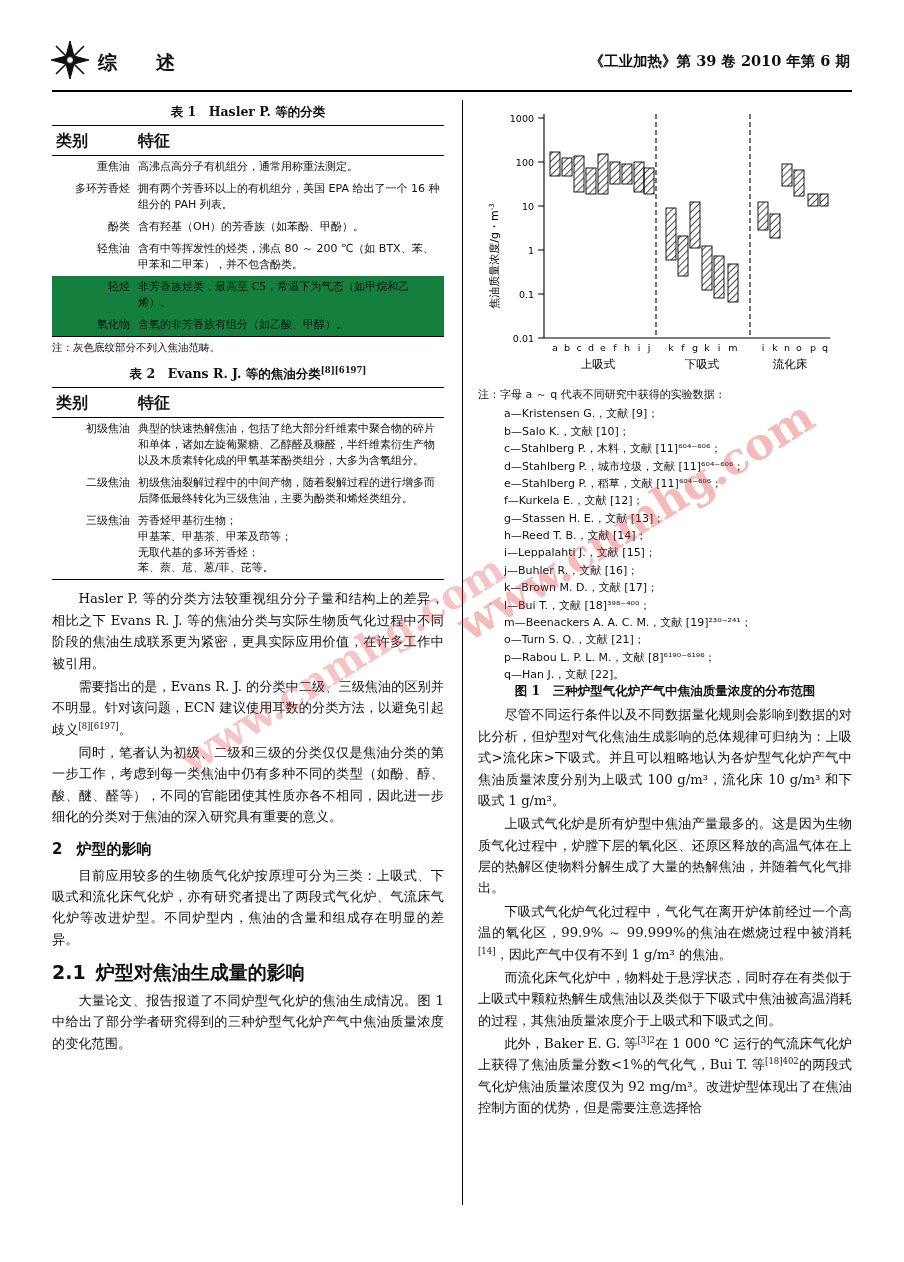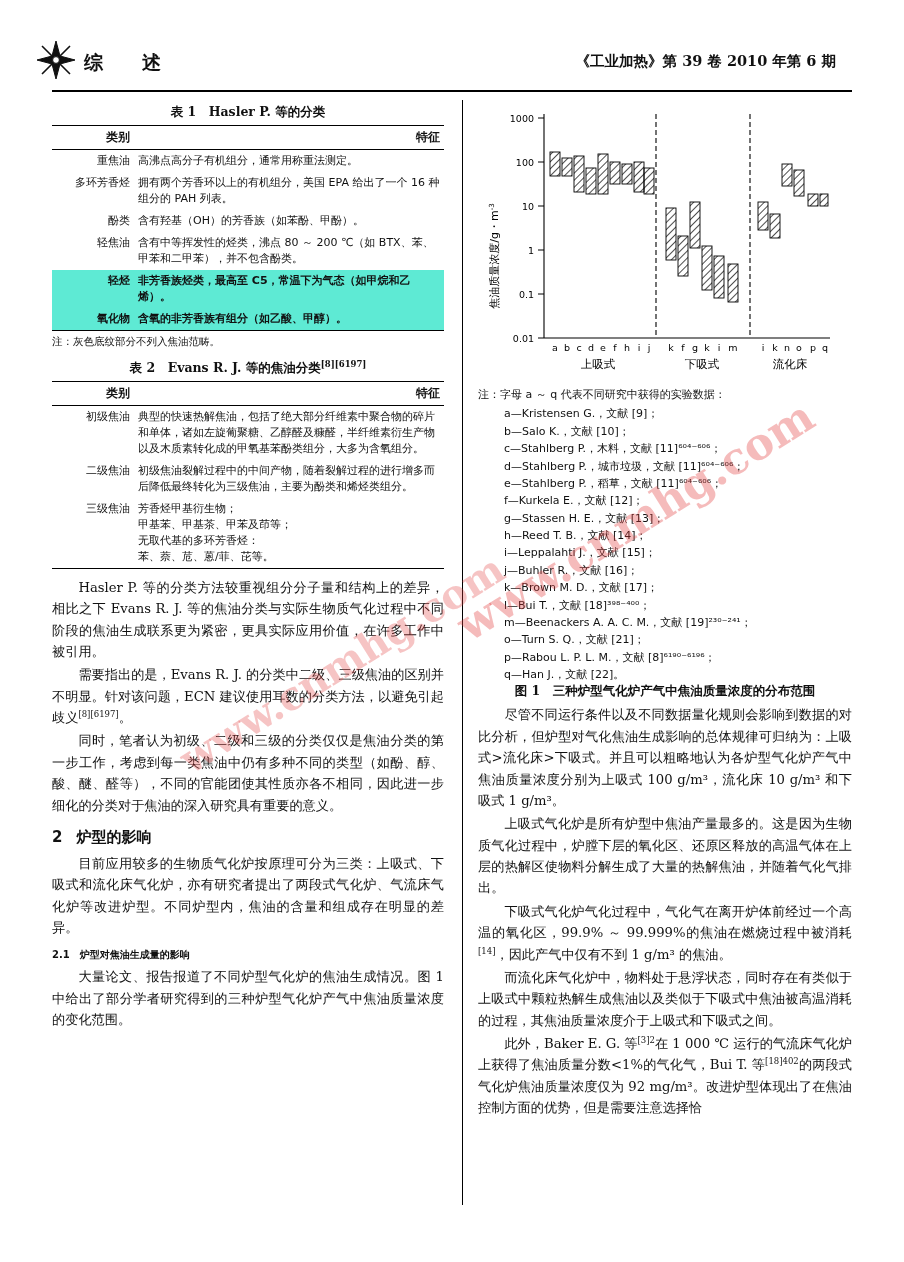--- a/index.html
+++ b/index.html
@@ -10,21 +10,21 @@
     color:#111;
     position:relative;
     overflow:hidden;
   }
   .page{
     position:absolute;
     left:0;top:0;width:904px;height:1262px;
   }
   
   .header{
-    position:absolute;left:36px;top:44px;width:800px;height:46px;
+    position:absolute;left:50px;top:44px;width:800px;height:46px;
   }
   .header-rule{
     position:absolute;left:52px;top:90px;width:800px;height:2px;background:#000;
   }
   .logo{
     position:absolute;left:0;top:-4px;width:40px;height:40px;
   }
   .sec-title{
     position:absolute;left:48px;top:6px;
     font-family:"DejaVu Serif","Liberation Serif",serif;
@@ -49,42 +49,42 @@
     margin-bottom:4px;
   }
   table.data{
     width:100%;border-collapse:collapse;font-size:11px;
     font-family:"DejaVu Sans","Liberation Sans",sans-serif;
   }
   table.data th,table.data td{
     padding:3px 4px;vertical-align:top;line-height:1.45;
   }
   table.data thead th{
-    text-align:right;font-weight:bold;font-size:12px;
+    text-align:left;font-weight:bold;font-size:16px;
   }
   .bd-top{border-top:1.6px solid #000;}
   .bd-mid{border-top:1px solid #000;}
   .bd-bot{border-bottom:1.6px solid #000;}
   td.cat{width:74px;text-align:right;white-space:nowrap;}
-  .shaded{background:#5eead4;font-weight:bold;}
+  .shaded{background:#15803d;}
   .tbl-note{font-size:10.5px;margin:4px 0 10px 0;}
   
   p.body{
     font-size:13.2px;line-height:1.62;margin:0 0 2px 0;
     text-align:justify;
     font-family:"DejaVu Serif","Liberation Serif",serif;
     text-indent:2em;
   }
   h2.sec{
     font-size:15px;font-weight:bold;margin:12px 0 6px 0;
     font-family:"DejaVu Sans","Liberation Sans",sans-serif;
   }
   h2.sec .num{margin-right:14px;}
   h3.subsec{
-    font-size:10px;font-weight:bold;margin:10px 0 4px 0;
+    font-size:19px;font-weight:bold;margin:10px 0 4px 0;
     font-family:"DejaVu Sans","Liberation Sans",sans-serif;
   }
   h3.subsec .num{margin-right:10px;}
   sup{font-size:8.5px;vertical-align:super;}
   
   .figbox{position:relative;width:374px;height:272px;margin-top:2px;}
   .fig-note{font-size:11px;line-height:1.58;margin-top:8px;}
   .fig-note .nlabel{float:left;}
   .fig-list{margin:2px 0 0 26px;font-size:11px;line-height:1.58;}
   .fig-list div{white-space:nowrap;}

